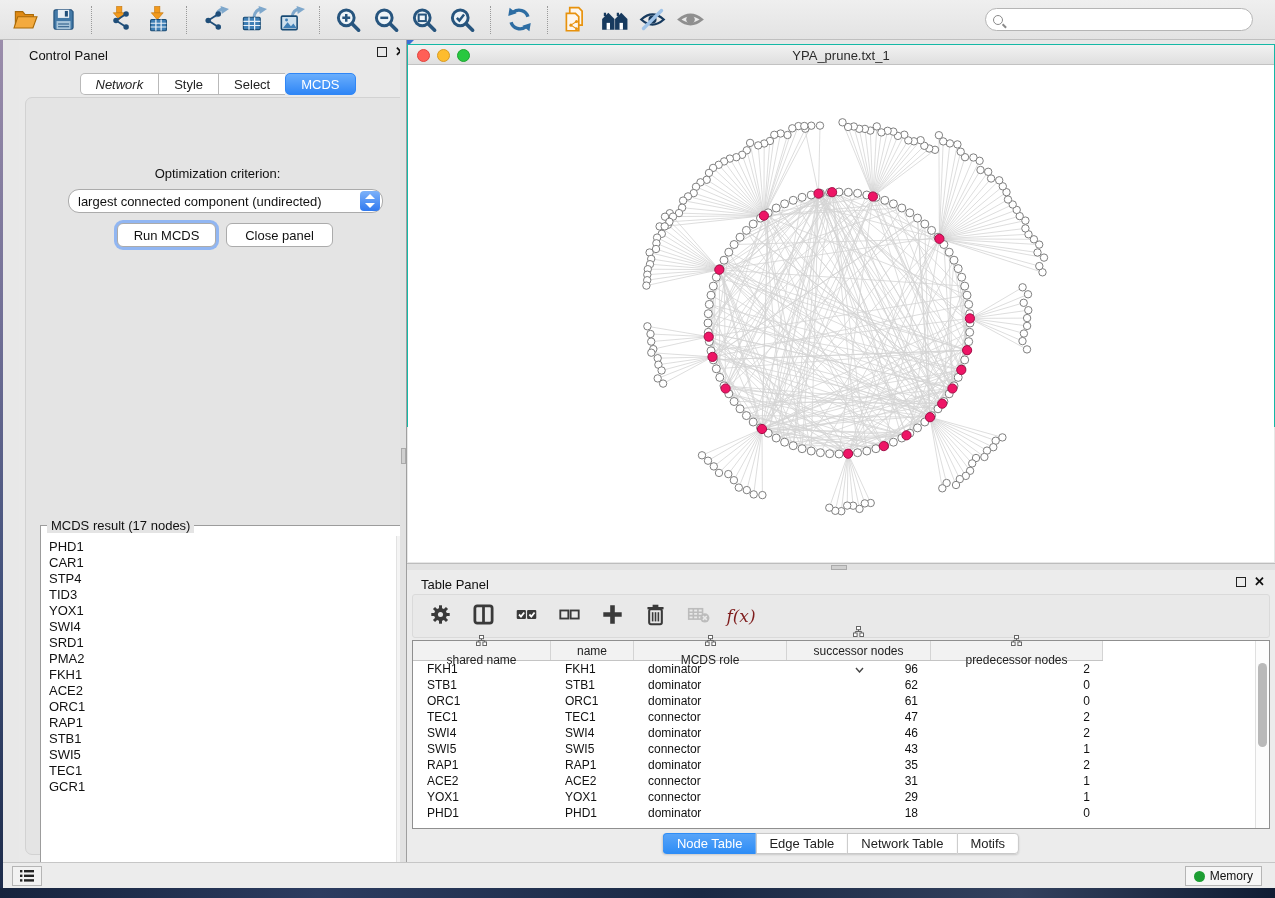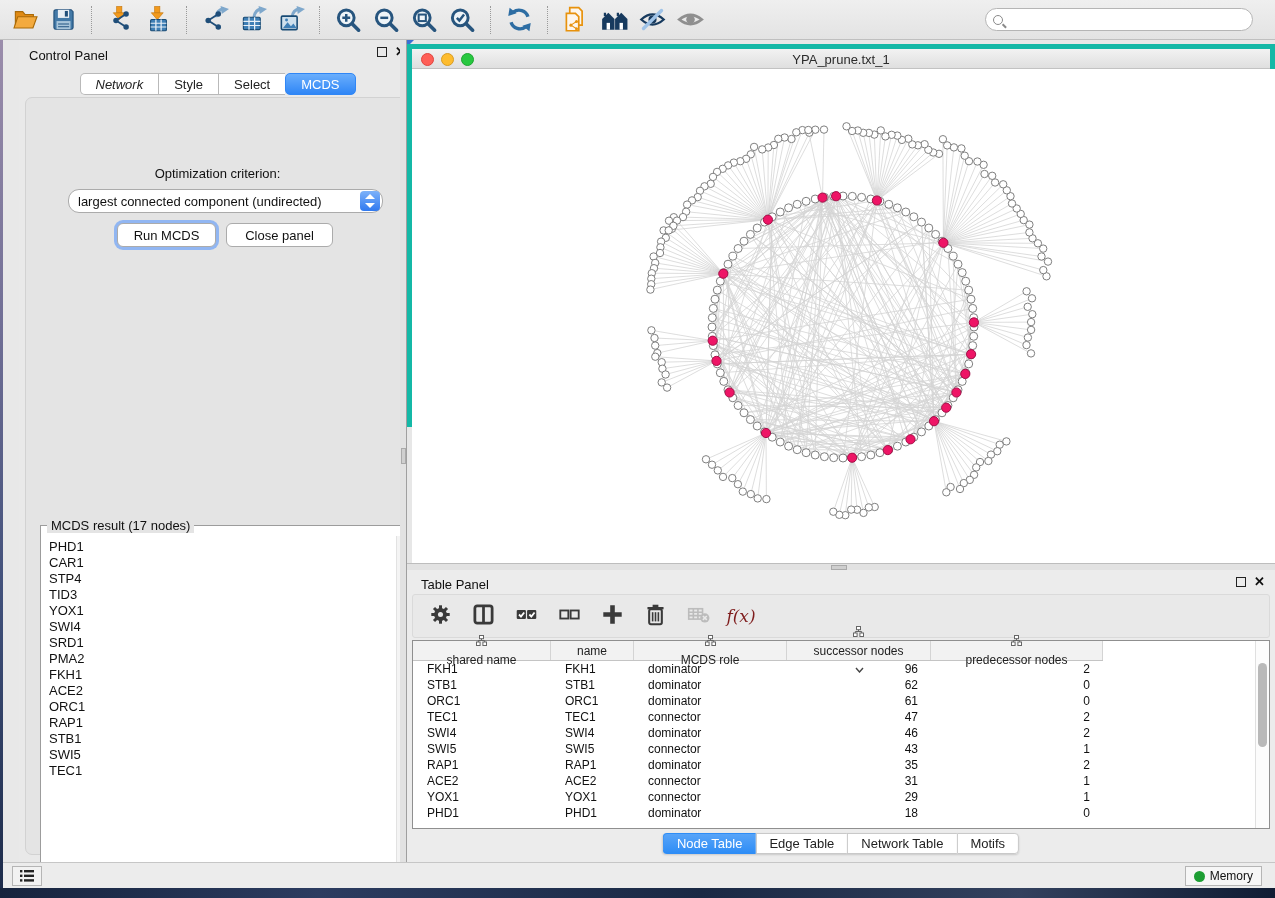--- a/index.html
+++ b/index.html
@@ -52,21 +52,21 @@
   #mcds-scroll { position:absolute; top:10px; right:1px; width:12px; bottom:1px; background:#f4f4f4; border-left:1px solid #e2e2e2; }
 
   
   #v-splitter { left:400px; top:40px; width:7px; height:822px; background:#e2e2e2; border-right:1px solid #9f9f9f; }
   #v-splitter .handle { position:absolute; top:408px; left:1px; width:5px; height:16px; background:#cfcfcf; border:1px solid #aaa; }
   #h-splitter { left:407px; top:563px; width:868px; height:7px; background:#e2e2e2; border-top:1px solid #bdbdbd; }
   #h-splitter .handle { position:absolute; left:424px; top:1px; width:16px; height:5px; background:#cfcfcf; border:1px solid #aaa; }
 
   
   #net-area { left:407px; top:40px; width:868px; height:523px; background:#e7e7e7; }
-  #net-window { position:absolute; left:0px; top:4px; width:868px; height:383px; border:5px solid #14b8a6; background:#0f766e; }
+  #net-window { position:absolute; left:0px; top:4px; width:868px; height:383px; border:1px solid #14b8a6; background:#0f766e; }
   #net-titlebar { position:absolute; left:0; top:0; right:0; height:20px; background:linear-gradient(#f2f2f2,#dfdfdf); border-bottom:1px solid #c2c2c2; }
   .light { position:absolute; top:3.5px; width:13px; height:13px; border-radius:50%; }
   #light-red { left:9px; background:#ff5f57; border:1px solid #e0443e; }
   #light-yellow { left:29px; background:#febc2e; border:1px solid #d89c23; }
   #light-green { left:49px; background:#28c840; border:1px solid #1ea431; }
   #net-title { position:absolute; left:0; right:0; top:3px; text-align:center; font-size:13px; color:#2b2b2b; }
   #net-canvas { position:absolute; left:0; top:20px; width:866px; height:497px; background:#fff; }
   #net-corner { position:absolute; left:0; top:0; width:0; height:0; border-top:7px solid #3b6fd4; border-right:7px solid transparent; }
 
   
@@ -357,20 +357,21 @@
           <div class="mcds-item">SWI4</div>
           <div class="mcds-item">SRD1</div>
           <div class="mcds-item">PMA2</div>
           <div class="mcds-item">FKH1</div>
           <div class="mcds-item">ACE2</div>
           <div class="mcds-item">ORC1</div>
           <div class="mcds-item">RAP1</div>
           <div class="mcds-item">STB1</div>
           <div class="mcds-item">SWI5</div>
           <div class="mcds-item">TEC1</div>
+          <div class="mcds-item">GCR1</div>
         </div>
       <div id="mcds-scroll"></div>
     </div>
   </div>
 </div>
 
 <div id="v-splitter" class="abs">
     <div class="handle"></div>
   </div>
 

